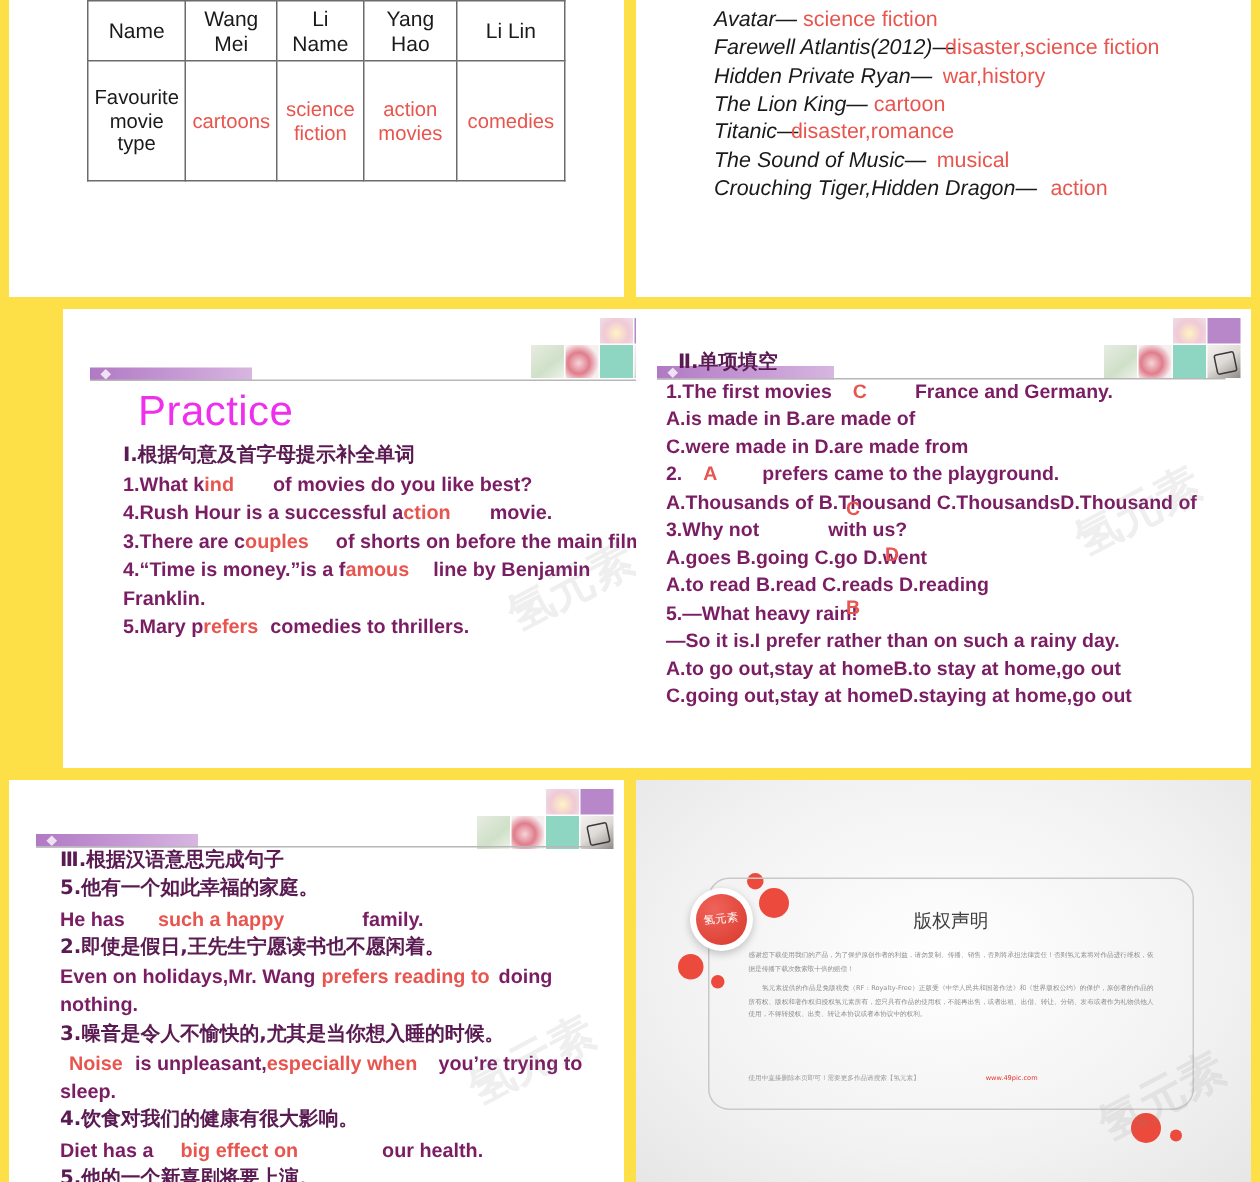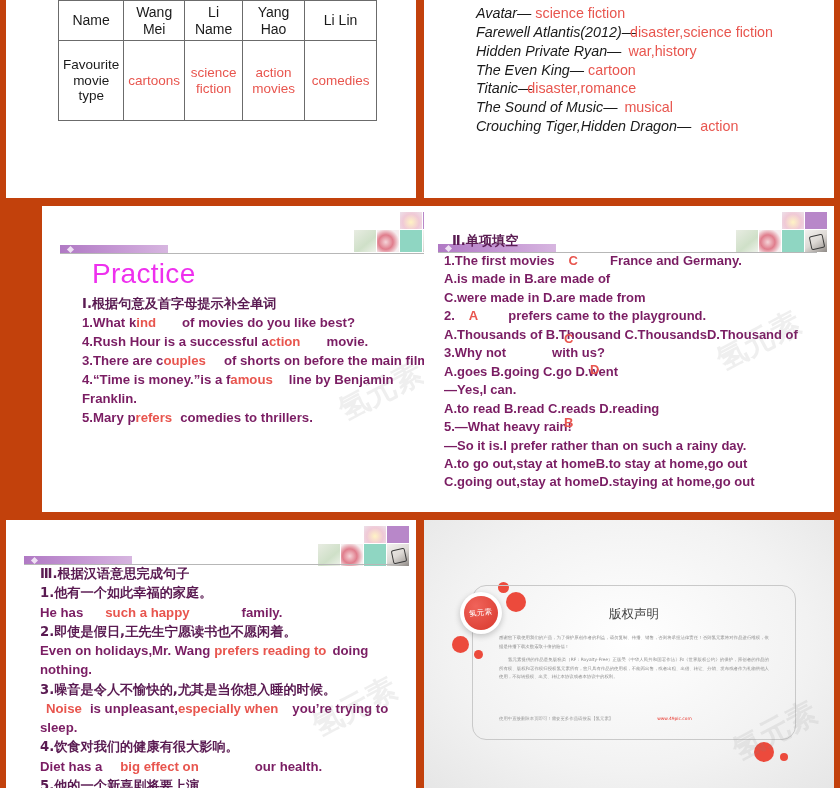--- a/index.html
+++ b/index.html
@@ -5,21 +5,21 @@
   * { box-sizing: border-box; margin: 0; padding: 0; }
   html, body {
     width: 840px; height: 788px;
     background: #dedcdc;
     font-family: "Liberation Sans", sans-serif;
     overflow: hidden;
   }
   .grid {
     position: relative;
     width: 840px; height: 788px;
-    background: #c2410c;
+    background: #fde047;
   }
   .slide {
     position: absolute;
     background: #ffffff;
     overflow: hidden;
   }
   
   #slide-table     { left: 6px;   top: 0px;   width: 410px; height: 198px; }
   #slide-movies    { left: 424px; top: 0px;   width: 410px; height: 198px; }
   #slide-practice  { left: 6px;   top: 206px; width: 410px; height: 306px; margin-left: 36px; }
@@ -249,21 +249,21 @@
       </tbody>
         </table>
     </div>
   </div>
 
   <div class="slide" id="slide-movies">
     <div class="movies">
       <div class="movie-row"><span>Avatar—</span><span class="genre gp">science fiction</span></div>
       <div class="movie-row"><span>Farewell Atlantis(2012)—</span><span class="genre" style="margin-left:-6px">disaster,science fiction</span></div>
       <div class="movie-row"><span>Hidden Private Ryan—</span><span class="genre" style="margin-left:7px">war,history</span></div>
-      <div class="movie-row"><span>The Even King—</span><span class="genre gp">cartoon</span></div>
+      <div class="movie-row"><span>The Lion King—</span><span class="genre gp">cartoon</span></div>
       <div class="movie-row"><span>Titanic—</span><span class="genre" style="margin-left:-5px">disaster,romance</span></div>
       <div class="movie-row"><span>The Sound of Music—</span><span class="genre" style="margin-left:7px">musical</span></div>
       <div class="movie-row"><span>Crouching Tiger,Hidden Dragon—</span><span class="genre" style="margin-left:9px">action</span></div>
     </div>
   </div>
 
   <div class="slide" id="slide-practice">
     <div class="deco">
       <i class="t1"></i>
       <i class="t2"></i>
@@ -307,21 +307,20 @@
       <div class="ln"><span>1.The first movies</span><span class="sp" style="width:14px"></span><span class="ansk">C</span><span class="sp" style="width:32px"></span><span>France and Germany.</span></div>
       <div class="ln">    A.is made in      B.are made of</div>
       <div class="ln">C.were made in     D.are made from</div>
 
       <div class="ln"><span>2.</span><span class="sp" style="width:14px"></span><span class="ansk">A</span><span class="sp" style="width:30px"></span><span>prefers came to the playground.</span></div>
       <div class="ln">A.Thousands of B.Thousand C.ThousandsD.Thousand of</div>
 
       <div class="ln"><span>3.Why not</span><span class="sp" style="width:46px"></span><span>with us?</span><span class="ansk" style="position:absolute;left:120px;margin-top:-14px">C</span></div>
       <div class="ln"><span>A.goes          B.going     C.go   D.went</span><span class="ansk" style="position:absolute;left:146px;margin-top:-2px">D</span></div>
 
-      <div class="ln">—Yes,I can.</div>
       <div class="ln">A.to read     B.read          C.reads        D.reading</div>
 
       <div class="ln"><span>5.—What heavy rain!</span><span class="ansk" style="position:absolute;left:120px;margin-top:-4px">B</span></div>
       <div class="ln">—So it is.I prefer              rather than              on such a rainy day.</div>
       <div class="ln">A.to go out,stay at homeB.to stay at home,go out</div>
       <div class="ln">C.going out,stay at homeD.staying at home,go out</div>
     </div>
     <div class="wm" style="right:30px; bottom:150px;">氢元素</div>
   </div>
 
@@ -333,21 +332,21 @@
       <i class="t4"></i>
       <i class="t5"></i>
       <i class="t6"></i>
     </div>
     <div class="hbar">
         <span class="diamond"></span>
       </div>
     <div class="hbar-rule"></div>
     <div class="trans">
       <div class="cn-head">Ⅲ.根据汉语意思完成句子</div>
-      <div class="ln cn-head" style="font-weight:700">1.他有一个如此幸福的家庭。</div>
+      <div class="ln cn-head" style="font-weight:700">5.他有一个如此幸福的家庭。</div>
       <div class="ln"><span> He has</span><span class="sp" style="width:22px"></span><span class="blank">such a happy</span><span class="sp" style="width:52px"></span><span>family.</span></div>
       <div class="ln cn-head" style="font-weight:700">2.即使是假日,王先生宁愿读书也不愿闲着。</div>
       <div class="ln"><span>Even on holidays,Mr. Wang</span><span class="sp" style="width:4px"></span><span class="blank">prefers reading to</span><span class="sp" style="width:6px"></span><span>doing nothing.</span></div>
       <div class="ln cn-head" style="font-weight:700">3.噪音是令人不愉快的,尤其是当你想入睡的时候。</div>
       <div class="ln"><span class="sp" style="width:6px"></span><span class="blank">Noise</span><span class="sp" style="width:8px"></span><span>is unpleasant,</span><span class="blank">especially when</span><span class="sp" style="width:14px"></span><span>you’re trying to sleep.</span></div>
       <div class="ln cn-head" style="font-weight:700">4.饮食对我们的健康有很大影响。</div>
       <div class="ln"><span>Diet has a</span><span class="sp" style="width:18px"></span><span class="blank">big effect on</span><span class="sp" style="width:56px"></span><span>our health.</span></div>
       <div class="ln cn-head" style="font-weight:700">5.他的一个新喜剧将要上演。</div>
 
     </div>

